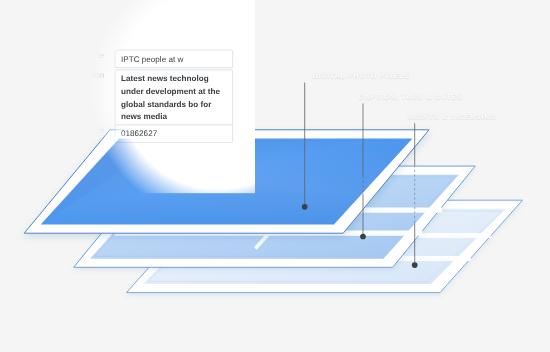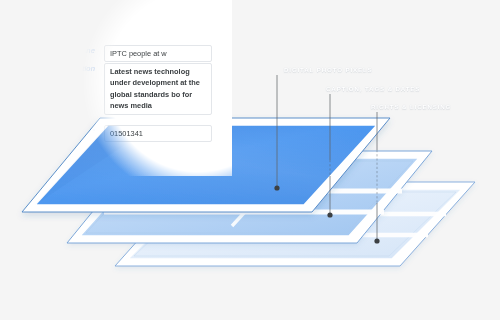--- a/index.html
+++ b/index.html
@@ -88,21 +88,21 @@
 
   .field-input.multiline {
     white-space: normal;
     min-height: 52px;
     line-height: 11.4px;
     font-weight: bold;
   }
 
   #row-headline   { top: 45px; }
   #row-description{ top: 63px; }
-  #row-subject    { top: 125px; }
+  #row-subject    { top: 113px; }
   #row-writer     { top: 143px; gap: 24px; }
 
   
   .callout {
     position: absolute;
     font-size: 6.2px;
     font-weight: bold;
     letter-spacing: 0.85px;
     color: #ffffff;
     text-transform: uppercase;
@@ -216,21 +216,21 @@
       <div class="field-input">IPTC people at w</div>
     </div>
 
     <div class="field-row" id="row-description">
       <div class="field-label">Description</div>
       <div class="field-input multiline">Latest news technolog under development at  the global standards bo for news media</div>
     </div>
 
     <div class="field-row" id="row-subject">
       <div class="field-label">Subject Code</div>
-      <div class="field-input">01501341</div>
+      <div class="field-input">01862627</div>
     </div>
 
     <div class="field-row" id="row-writer">
       <div class="field-label">Writer</div>
     </div>
   </div>
 
 </div>
 
 </body></html>

